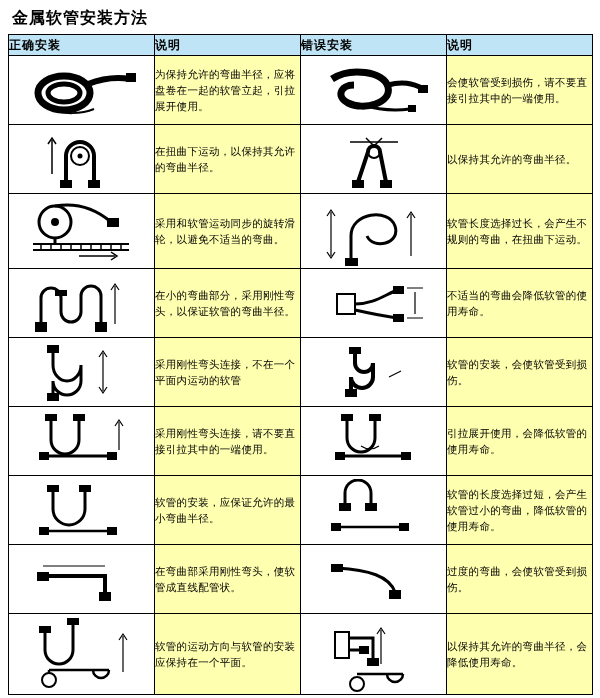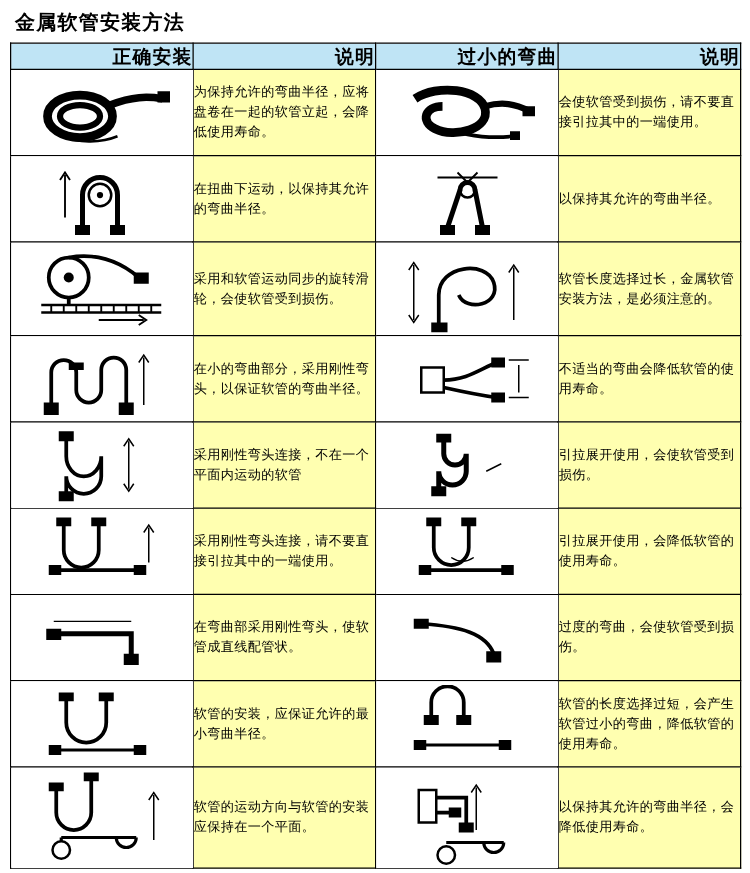--- a/index.html
+++ b/index.html
@@ -35,24 +35,24 @@
     border: 1px solid #000000;
   }
   table.hose-table th,
   table.hose-table td {
     border: 1px solid #000000;
     padding: 0;
     vertical-align: middle;
   }
   thead th {
     background: #bfe4f5;
-    font-size: 15px;
+    font-size: 12px;
     font-weight: bold;
     height: 20px;
-    text-align: right;
+    text-align: left;
     letter-spacing: 1px;
     margin-top: 47px;
   }
   col.c-img { width: 146px; }
   col.c-txt { width: 146px; }
   td.img-cell {
     background: #ffffff;
     height: 68px;
     text-align: center;
     position: relative;
@@ -80,37 +80,37 @@
     <colgroup>
       <col class="c-img">
         <col class="c-txt">
         <col class="c-img">
         <col class="c-txt">
     </colgroup>
     <thead>
       <tr>
         <th>正确安装</th>
         <th>说明</th>
-        <th>过小的弯曲</th>
+        <th>错误安装</th>
         <th>说明</th>
       </tr>
     </thead>
     <tbody>
 
       <tr>
         <td class="img-cell">
           <svg class="fig" width="120" height="62" viewBox="0 0 120 62">
             <ellipse cx="42" cy="34" rx="26" ry="17" fill="none" stroke="#000" stroke-width="7"></ellipse>
             <ellipse cx="42" cy="34" rx="16" ry="9" fill="none" stroke="#000" stroke-width="5"></ellipse>
             <path d="M66 25 C84 18, 96 18, 108 20" fill="none" stroke="#000" stroke-width="6"></path>
             <rect x="104" y="14" width="10" height="9" fill="#000"></rect>
             <path d="M30 50 C40 56, 60 55, 72 50" fill="none" stroke="#000" stroke-width="2"></path>
           </svg>
         </td>
-        <td class="txt-cell">为保持允许的弯曲半径，应将盘卷在一起的软管立起，会降低使用寿命。</td>
+        <td class="txt-cell">为保持允许的弯曲半径，应将盘卷在一起的软管立起，引拉展开使用。</td>
         <td class="img-cell">
           <svg class="fig" width="120" height="62" viewBox="0 0 120 62">
             <path d="M18 20 C36 8, 70 12, 74 28 C78 44, 50 52, 34 44 C22 38, 26 26, 40 26" fill="none" stroke="#000" stroke-width="7"></path>
             <path d="M74 26 C88 22, 98 24, 110 30" fill="none" stroke="#000" stroke-width="5"></path>
             <rect x="104" y="26" width="10" height="8" fill="#000"></rect>
             <path d="M50 46 C62 50, 80 52, 96 50" fill="none" stroke="#000" stroke-width="3"></path>
             <rect x="94" y="46" width="8" height="7" fill="#000"></rect>
           </svg>
         </td>
         <td class="txt-cell">会使软管受到损伤，请不要直接引拉其中的一端使用。</td>
@@ -160,33 +160,33 @@
                 <path d="M72 48 L72 54"></path>
               <path d="M82 48 L82 54"></path>
                 <path d="M92 48 L92 54"></path>
                 <path d="M102 48 L102 54"></path>
             </g>
             <path d="M36 42 L36 48" stroke="#000" stroke-width="3"></path>
             <path d="M60 60 L96 60" stroke="#000" stroke-width="1.5"></path>
             <path d="M92 56 L98 60 L92 64" fill="none" stroke="#000" stroke-width="1.5"></path>
           </svg>
         </td>
-        <td class="txt-cell">采用和软管运动同步的旋转滑轮，会使软管受到损伤。</td>
+        <td class="txt-cell">采用和软管运动同步的旋转滑轮，以避免不适当的弯曲。</td>
         <td class="img-cell" style="height:74px">
           <svg class="fig" width="126" height="70" viewBox="0 0 126 70">
             <path d="M40 64 L40 40 C40 16, 78 12, 84 30 C90 48, 62 54, 56 40" fill="none" stroke="#000" stroke-width="3"></path>
             <rect x="34" y="62" width="13" height="8" fill="#000"></rect>
             <path d="M20 16 L20 60" stroke="#000" stroke-width="1.2"></path>
             <path d="M16 20 L20 14 L24 20" fill="none" stroke="#000" stroke-width="1.2"></path>
             <path d="M16 56 L20 62 L24 56" fill="none" stroke="#000" stroke-width="1.2"></path>
             <path d="M100 18 L100 60" stroke="#000" stroke-width="1.2"></path>
             <path d="M96 22 L100 16 L104 22" fill="none" stroke="#000" stroke-width="1.2"></path>
           </svg>
         </td>
-        <td class="txt-cell">软管长度选择过长，金属软管安装方法，是必须注意的。</td>
+        <td class="txt-cell">软管长度选择过长，会产生不规则的弯曲，在扭曲下运动。</td>
       </tr>
 
       <tr>
         <td class="img-cell">
           <svg class="fig" width="126" height="62" viewBox="0 0 126 62">
             <path d="M22 52 L22 26 A10 10 0 0 1 42 26 L42 40 A10 10 0 0 0 62 40 L62 24 A10 10 0 0 1 82 24 L82 52" fill="none" stroke="#000" stroke-width="3"></path>
             <rect x="16" y="50" width="12" height="10" fill="#000"></rect>
             <rect x="76" y="50" width="12" height="10" fill="#000"></rect>
             <rect x="36" y="18" width="12" height="6" fill="#000"></rect>
             <path d="M96 14 L96 52" stroke="#000" stroke-width="1.2"></path>
@@ -221,21 +221,21 @@
         </td>
         <td class="txt-cell">采用刚性弯头连接，不在一个平面内运动的软管</td>
         <td class="img-cell">
           <svg class="fig" width="126" height="62" viewBox="0 0 126 62">
             <path d="M44 10 L44 22 A9 9 0 0 0 62 22 L62 36 A11 11 0 0 1 40 36 L40 50" fill="none" stroke="#000" stroke-width="4"></path>
             <rect x="38" y="6" width="12" height="7" fill="#000"></rect>
             <rect x="34" y="48" width="12" height="8" fill="#000"></rect>
             <path d="M78 36 L90 30" stroke="#000" stroke-width="1.2"></path>
           </svg>
         </td>
-        <td class="txt-cell">引拉展开使用，会使软管受到损伤。</td>
+        <td class="txt-cell">软管的安装，会使软管受到损伤。</td>
       </tr>
 
       <tr>
         <td class="img-cell">
           <svg class="fig" width="126" height="62" viewBox="0 0 126 62">
             <path d="M32 8 L32 30 A14 14 0 0 0 60 30 L60 8" fill="none" stroke="#000" stroke-width="3"></path>
             <rect x="26" y="4" width="12" height="7" fill="#000"></rect>
             <rect x="54" y="4" width="12" height="7" fill="#000"></rect>
             <path d="M26 46 L92 46" stroke="#000" stroke-width="3"></path>
             <rect x="20" y="42" width="10" height="8" fill="#000"></rect>
@@ -254,40 +254,20 @@
             <rect x="24" y="42" width="10" height="8" fill="#000"></rect>
             <rect x="90" y="42" width="10" height="8" fill="#000"></rect>
             <path d="M50 36 C56 40, 62 40, 68 36" fill="none" stroke="#000" stroke-width="1.2"></path>
           </svg>
         </td>
         <td class="txt-cell">引拉展开使用，会降低软管的使用寿命。</td>
       </tr>
 
       <tr>
         <td class="img-cell">
-          <svg class="fig" width="126" height="58" viewBox="0 0 126 58">
-            <path d="M24 26 L86 26 L86 44" fill="none" stroke="#000" stroke-width="4"></path>
-            <rect x="18" y="22" width="12" height="9" fill="#000"></rect>
-            <rect x="80" y="42" width="12" height="9" fill="#000"></rect>
-            <path d="M24 16 L86 16" stroke="#000" stroke-width="1"></path>
-          </svg>
-        </td>
-        <td class="txt-cell">在弯曲部采用刚性弯头，使软管成直线配管状。</td>
-        <td class="img-cell">
-          <svg class="fig" width="126" height="58" viewBox="0 0 126 58">
-            <path d="M26 18 C58 20, 78 26, 84 42" fill="none" stroke="#000" stroke-width="3"></path>
-            <rect x="20" y="14" width="12" height="8" fill="#000"></rect>
-            <rect x="78" y="40" width="12" height="9" fill="#000"></rect>
-          </svg>
-        </td>
-        <td class="txt-cell">过度的弯曲，会使软管受到损伤。</td>
-      </tr>
-
-      <tr>
-        <td class="img-cell">
           <svg class="fig" width="126" height="62" viewBox="0 0 126 62">
             <path d="M34 10 L34 30 A16 16 0 0 0 66 30 L66 10" fill="none" stroke="#000" stroke-width="3"></path>
             <rect x="28" y="6" width="12" height="7" fill="#000"></rect>
             <rect x="60" y="6" width="12" height="7" fill="#000"></rect>
             <path d="M26 52 L92 52" stroke="#000" stroke-width="2.5"></path>
             <rect x="20" y="48" width="10" height="8" fill="#000"></rect>
             <rect x="88" y="48" width="10" height="8" fill="#000"></rect>
           </svg>
         </td>
         <td class="txt-cell">软管的安装，应保证允许的最小弯曲半径。</td>
@@ -295,20 +275,40 @@
           <svg class="fig" width="126" height="62" viewBox="0 0 126 62">
             <path d="M34 26 L34 14 A13 13 0 0 1 60 14 L60 26" fill="none" stroke="#000" stroke-width="3"></path>
             <rect x="28" y="24" width="12" height="8" fill="#000"></rect>
             <rect x="54" y="24" width="12" height="8" fill="#000"></rect>
             <path d="M26 48 L92 48" stroke="#000" stroke-width="2.5"></path>
             <rect x="20" y="44" width="10" height="8" fill="#000"></rect>
             <rect x="88" y="44" width="10" height="8" fill="#000"></rect>
           </svg>
         </td>
         <td class="txt-cell">软管的长度选择过短，会产生软管过小的弯曲，降低软管的使用寿命。</td>
+      </tr>
+
+      <tr>
+        <td class="img-cell">
+          <svg class="fig" width="126" height="58" viewBox="0 0 126 58">
+            <path d="M24 26 L86 26 L86 44" fill="none" stroke="#000" stroke-width="4"></path>
+            <rect x="18" y="22" width="12" height="9" fill="#000"></rect>
+            <rect x="80" y="42" width="12" height="9" fill="#000"></rect>
+            <path d="M24 16 L86 16" stroke="#000" stroke-width="1"></path>
+          </svg>
+        </td>
+        <td class="txt-cell">在弯曲部采用刚性弯头，使软管成直线配管状。</td>
+        <td class="img-cell">
+          <svg class="fig" width="126" height="58" viewBox="0 0 126 58">
+            <path d="M26 18 C58 20, 78 26, 84 42" fill="none" stroke="#000" stroke-width="3"></path>
+            <rect x="20" y="14" width="12" height="8" fill="#000"></rect>
+            <rect x="78" y="40" width="12" height="9" fill="#000"></rect>
+          </svg>
+        </td>
+        <td class="txt-cell">过度的弯曲，会使软管受到损伤。</td>
       </tr>
 
       <tr>
         <td class="img-cell" style="height:80px">
           <svg class="fig" width="126" height="76" viewBox="0 0 126 76">
             <path d="M26 16 L26 34 A14 14 0 0 0 54 34 L54 16" fill="none" stroke="#000" stroke-width="3"></path>
             <path d="M54 16 L54 6" stroke="#000" stroke-width="3"></path>
             <rect x="20" y="10" width="12" height="7" fill="#000"></rect>
             <rect x="48" y="2" width="12" height="7" fill="#000"></rect>
             <path d="M30 54 L90 54" stroke="#000" stroke-width="2.5"></path>

